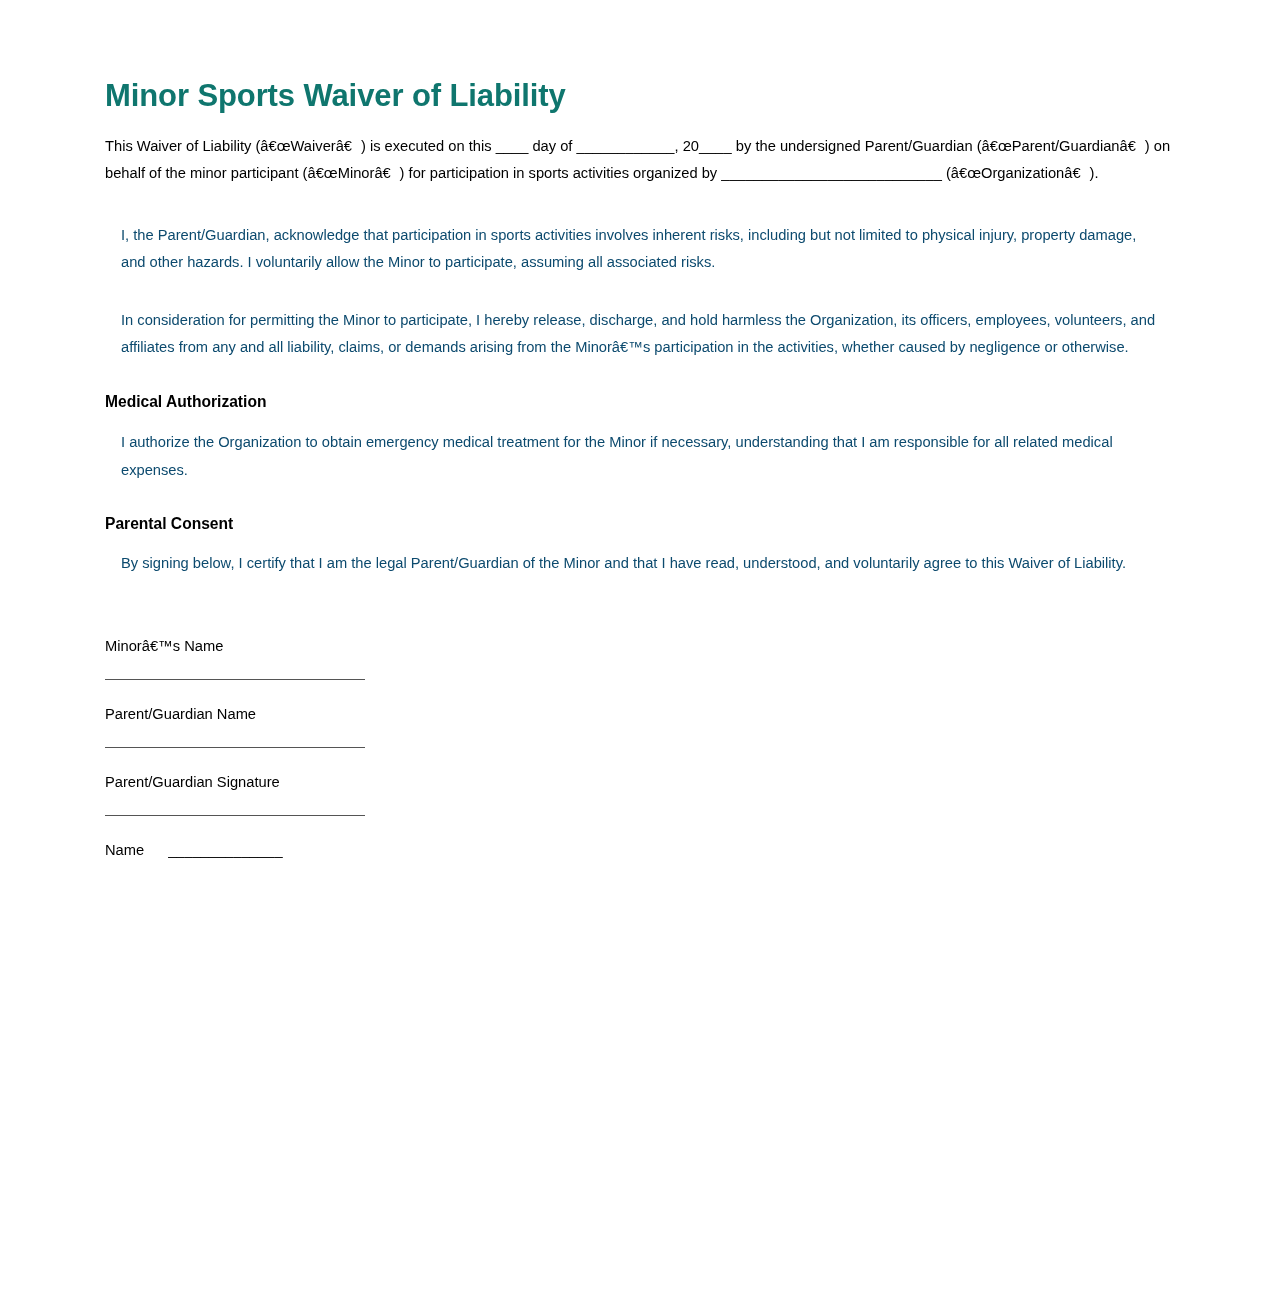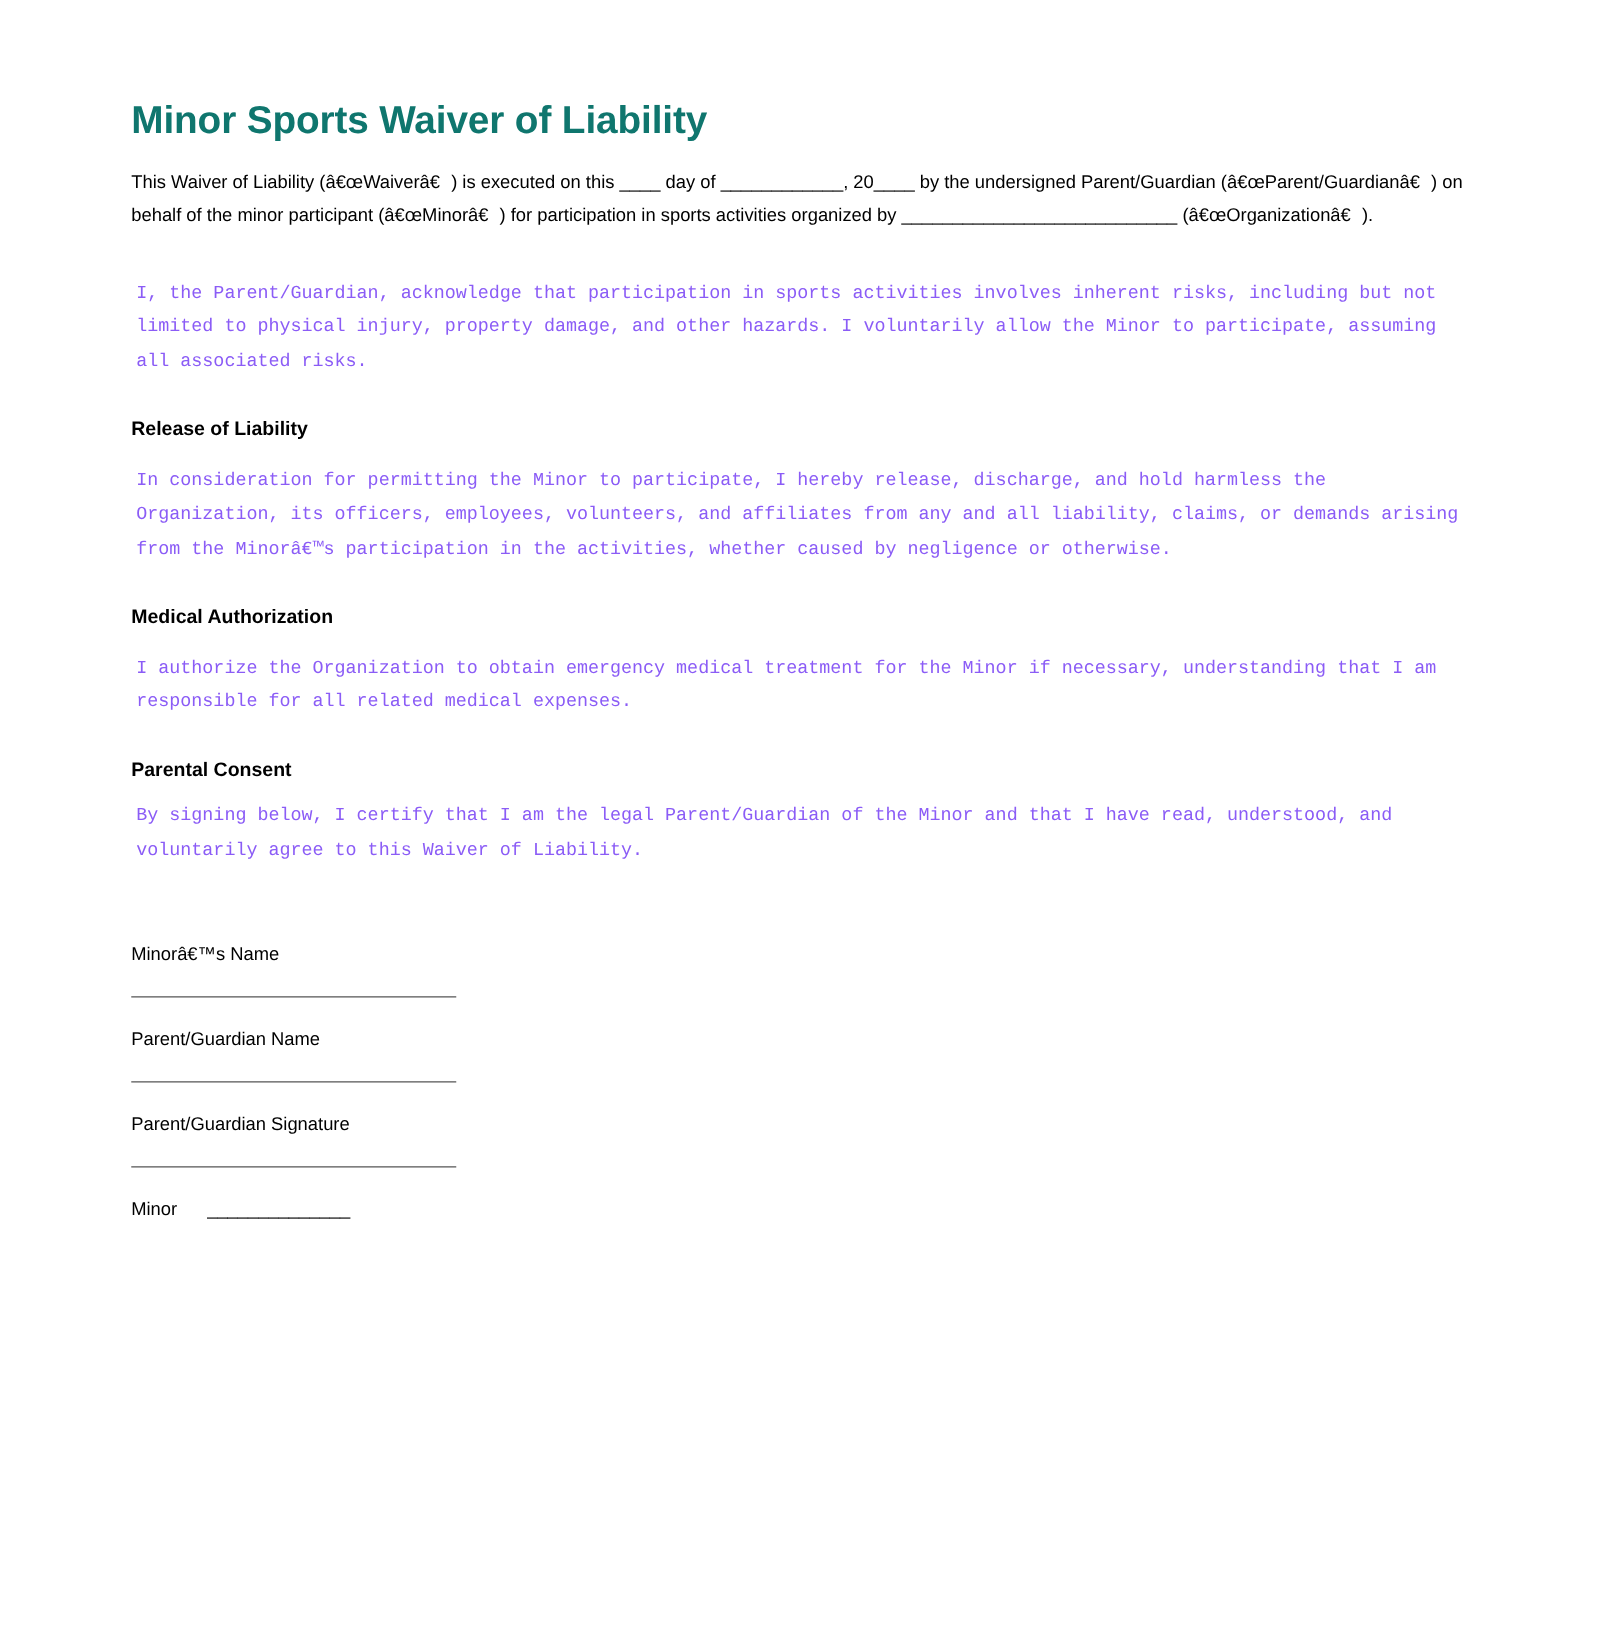--- a/index.html
+++ b/index.html
@@ -54,23 +54,22 @@
     font-size: 15.6px;
     font-weight: bold;
     line-height: 1.25;
     margin: 0 0 18px 0;
     color: #000;
   }
 
   .section-body {
     font-size: 14.7px;
     line-height: 27.5px;
-    margin: 4px;
-    color: #8b5cf6;
-    font-family: Liberation Mono, monospace;
+    margin: 16px;
+    color: #0c4a6e;
   }
 
   .section.tight .section-heading {
     margin-bottom: 14px;
   }
 
   .blank {
     white-space: pre;
     text-align: right;
   }
@@ -122,21 +121,20 @@
 
     <h1 class="doc-title">Minor Sports Waiver of Liability</h1>
 
     <p class="intro"><span>This Waiver of Liability (â€œWaiverâ€) is executed on this </span><span class="blank">____</span><span> day of </span><span class="blank">____________</span><span>, 20</span><span class="blank">____</span><span> by the undersigned Parent/Guardian (â€œParent/Guardianâ€) on behalf of the minor participant (â€œMinorâ€) for participation in sports activities organized by </span><span class="blank">___________________________</span><span> (â€œOrganizationâ€).</span></p>
 
     <div class="section">
       <p class="section-body">I, the Parent/Guardian, acknowledge that participation in sports activities involves inherent risks, including but not limited to physical injury, property damage, and other hazards. I voluntarily allow the Minor to participate, assuming all associated risks.</p>
     </div>
 
     <div class="section">
-      <h2 class="section-heading">Release of Liability</h2>
       <p class="section-body">In consideration for permitting the Minor to participate, I hereby release, discharge, and hold harmless the Organization, its officers, employees, volunteers, and affiliates from any and all liability, claims, or demands arising from the Minorâ€™s participation in the activities, whether caused by negligence or otherwise.</p>
     </div>
 
     <div class="section">
       <h2 class="section-heading">Medical Authorization</h2>
       <p class="section-body">I authorize the Organization to obtain emergency medical treatment for the Minor if necessary, understanding that I am responsible for all related medical expenses.</p>
     </div>
 
     <div class="section tight">
       <h2 class="section-heading">Parental Consent</h2>
@@ -154,20 +152,20 @@
         <div class="sig-label">Parent/Guardian Name</div>
         <div class="sig-rule"></div>
       </div>
 
       <div class="sig-group">
         <div class="sig-label">Parent/Guardian Signature</div>
         <div class="sig-rule"></div>
       </div>
 
       <div class="date-row">
-        <span class="date-label">Minor</span>
+        <span class="date-label">Name</span>
         <span class="date-blank">______________</span>
       </div>
 
     </div>
 
   </div>
 </div>
 
 </body></html>

